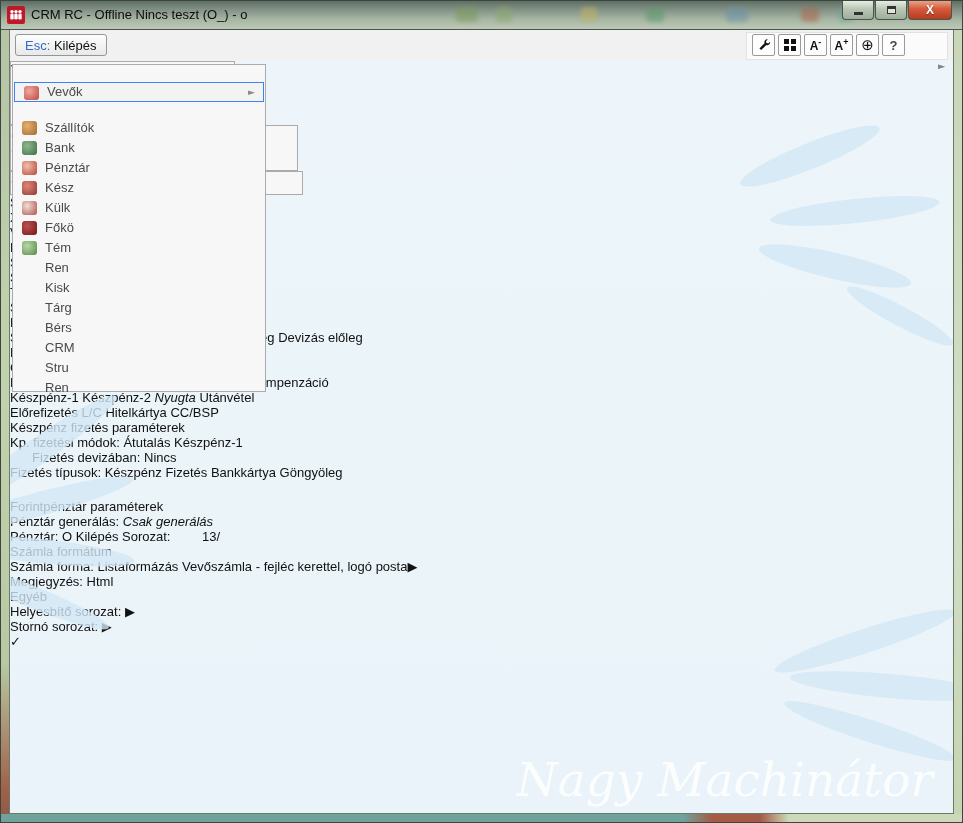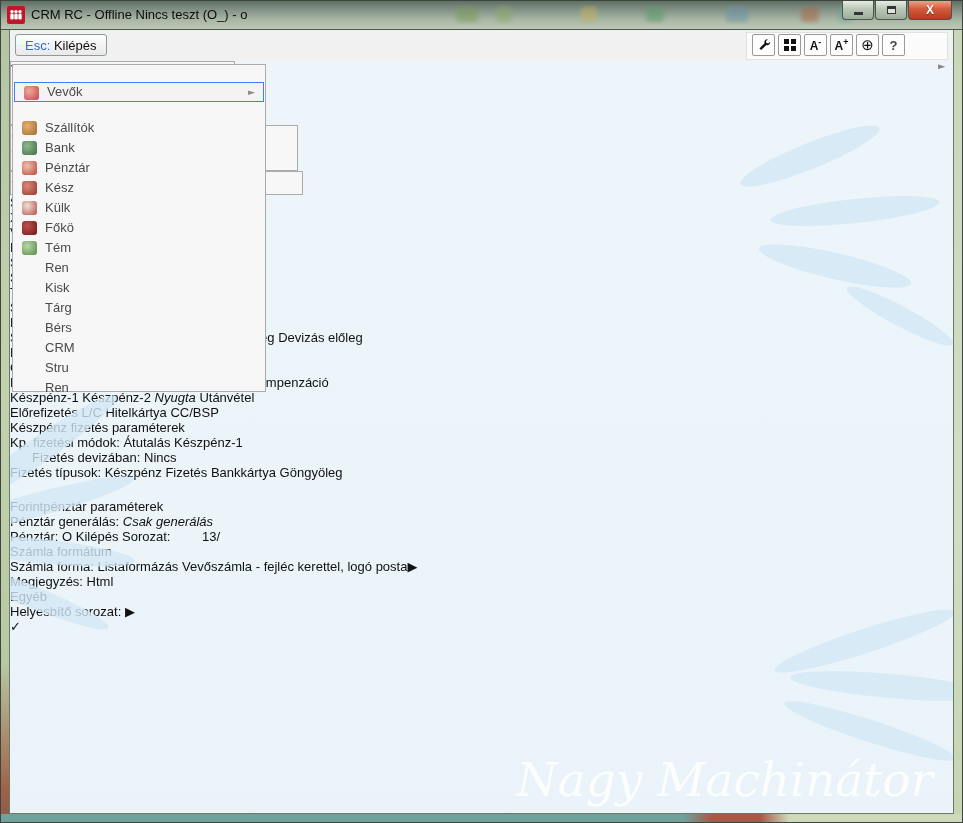--- a/index.html
+++ b/index.html
@@ -460,20 +460,25 @@
             </div>
 
             <div class="sec" style="top:489px;"><span class="ln"></span><span class="st">Egyéb</span><span class="ln"></span></div>
 
             <div class="row" style="top:507px;">
               <span class="flbl">Helyesbítő sorozat:</span>
               <span class="inp" style="left:127px;width:450px;"><span></span><span class="arr">▶</span></span>
               <span class="grip" style="left:586px;"></span>
             </div>
 
+            <div class="row" style="top:530px;">
+              <span class="flbl">Stornó sorozat:</span>
+              <span class="inp" style="left:127px;width:450px;"><span></span><span class="arr">▶</span></span>
+              <span class="grip" style="left:586px;"></span>
+            </div>
 
           </div>
 
           <div class="okbtn"><span>✓</span></div>
         </div>
       </div>
 
     </div>
   </div>
 </div>

